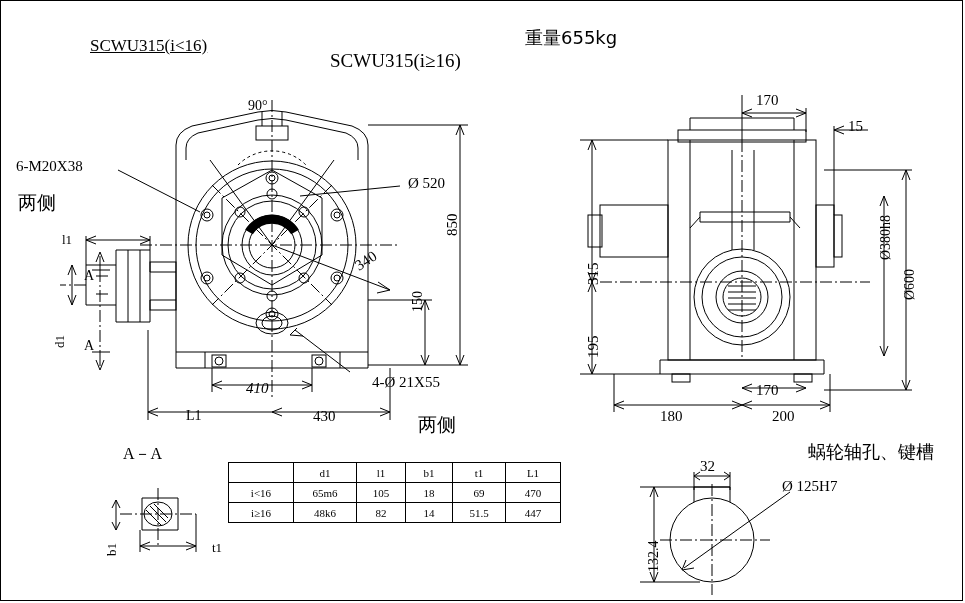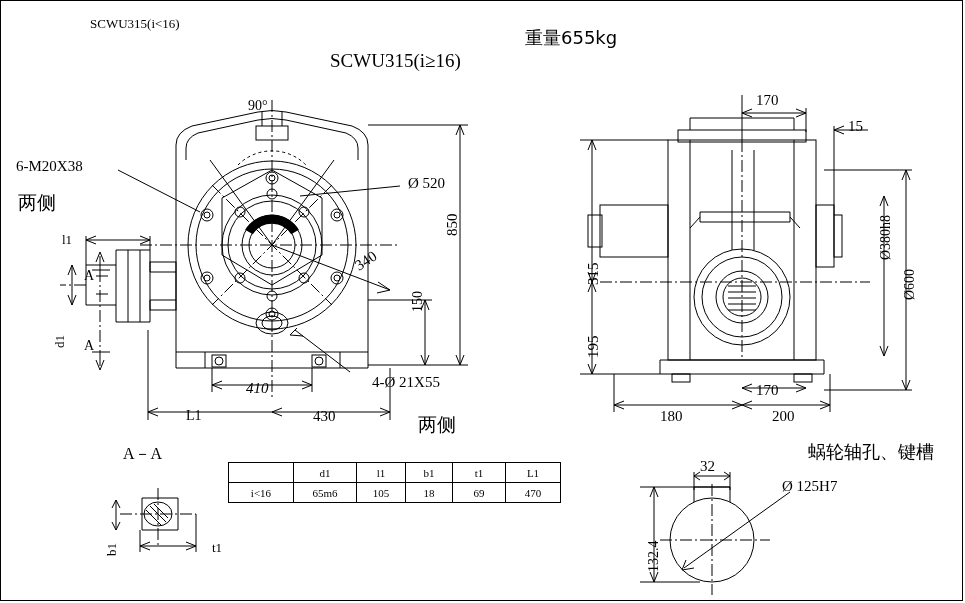--- a/index.html
+++ b/index.html
@@ -259,21 +259,21 @@
   <path d="M650,497 L654,487 L658,497"></path>
   <path d="M650,572 L654,582 L658,572"></path>
   <line x1="640" y1="487" x2="694" y2="487"></line>
   <line x1="640" y1="582" x2="700" y2="582"></line>
 
   <line x1="684" y1="568" x2="790" y2="492"></line>
   <path d="M686,560 L682,570 L694,568"></path>
   </g>
 </svg>
 
-<div class="lbl" style="left:90px;top:16px;font-size:13px;">SCWU315(i&lt;16)</div>
+<div class="lbl" style="left:90px;top:36px;font-size:17px;text-decoration:underline;">SCWU315(i&lt;16)</div>
 <div class="lbl" style="left:330px;top:26px;font-size:19px;margin-top:24px;">SCWU315(i≥16)</div>
 <div class="lbl cn" style="left:525px;top:26px;font-size:18px;">重量655kg</div>
 
 <div class="lbl" style="left:248px;top:98px;font-size:14px;">90°</div>
 <div class="lbl" style="left:16px;top:158px;font-size:15px;">6-M20X38</div>
 <div class="lbl cn" style="left:18px;top:190px;font-size:19px;">两侧</div>
 <div class="lbl" style="left:408px;top:175px;font-size:15px;">Ø 520</div>
 <div class="lbl" style="left:444px;top:236px;font-size:15px;transform:rotate(-90deg);transform-origin:left top;">850</div>
 <div class="lbl" style="left:352px;top:260px;font-size:15px;transform:rotate(-33deg);transform-origin:left top;">340</div>
 <div class="lbl" style="left:410px;top:312px;font-size:14px;transform:rotate(-90deg);transform-origin:left top;">150</div>
@@ -317,14 +317,22 @@
     <td style="width:46px;">L1</td>
   </tr>
   <tr>
     <td>i&lt;16</td>
     <td>65m6</td>
     <td>105</td>
     <td>18</td>
     <td>69</td>
     <td>470</td>
   </tr>
+  <tr>
+    <td>i≥16</td>
+    <td>48k6</td>
+    <td>82</td>
+    <td>14</td>
+    <td>51.5</td>
+    <td>447</td>
+  </tr>
 </tbody>
   </table>
 
 </body></html>

